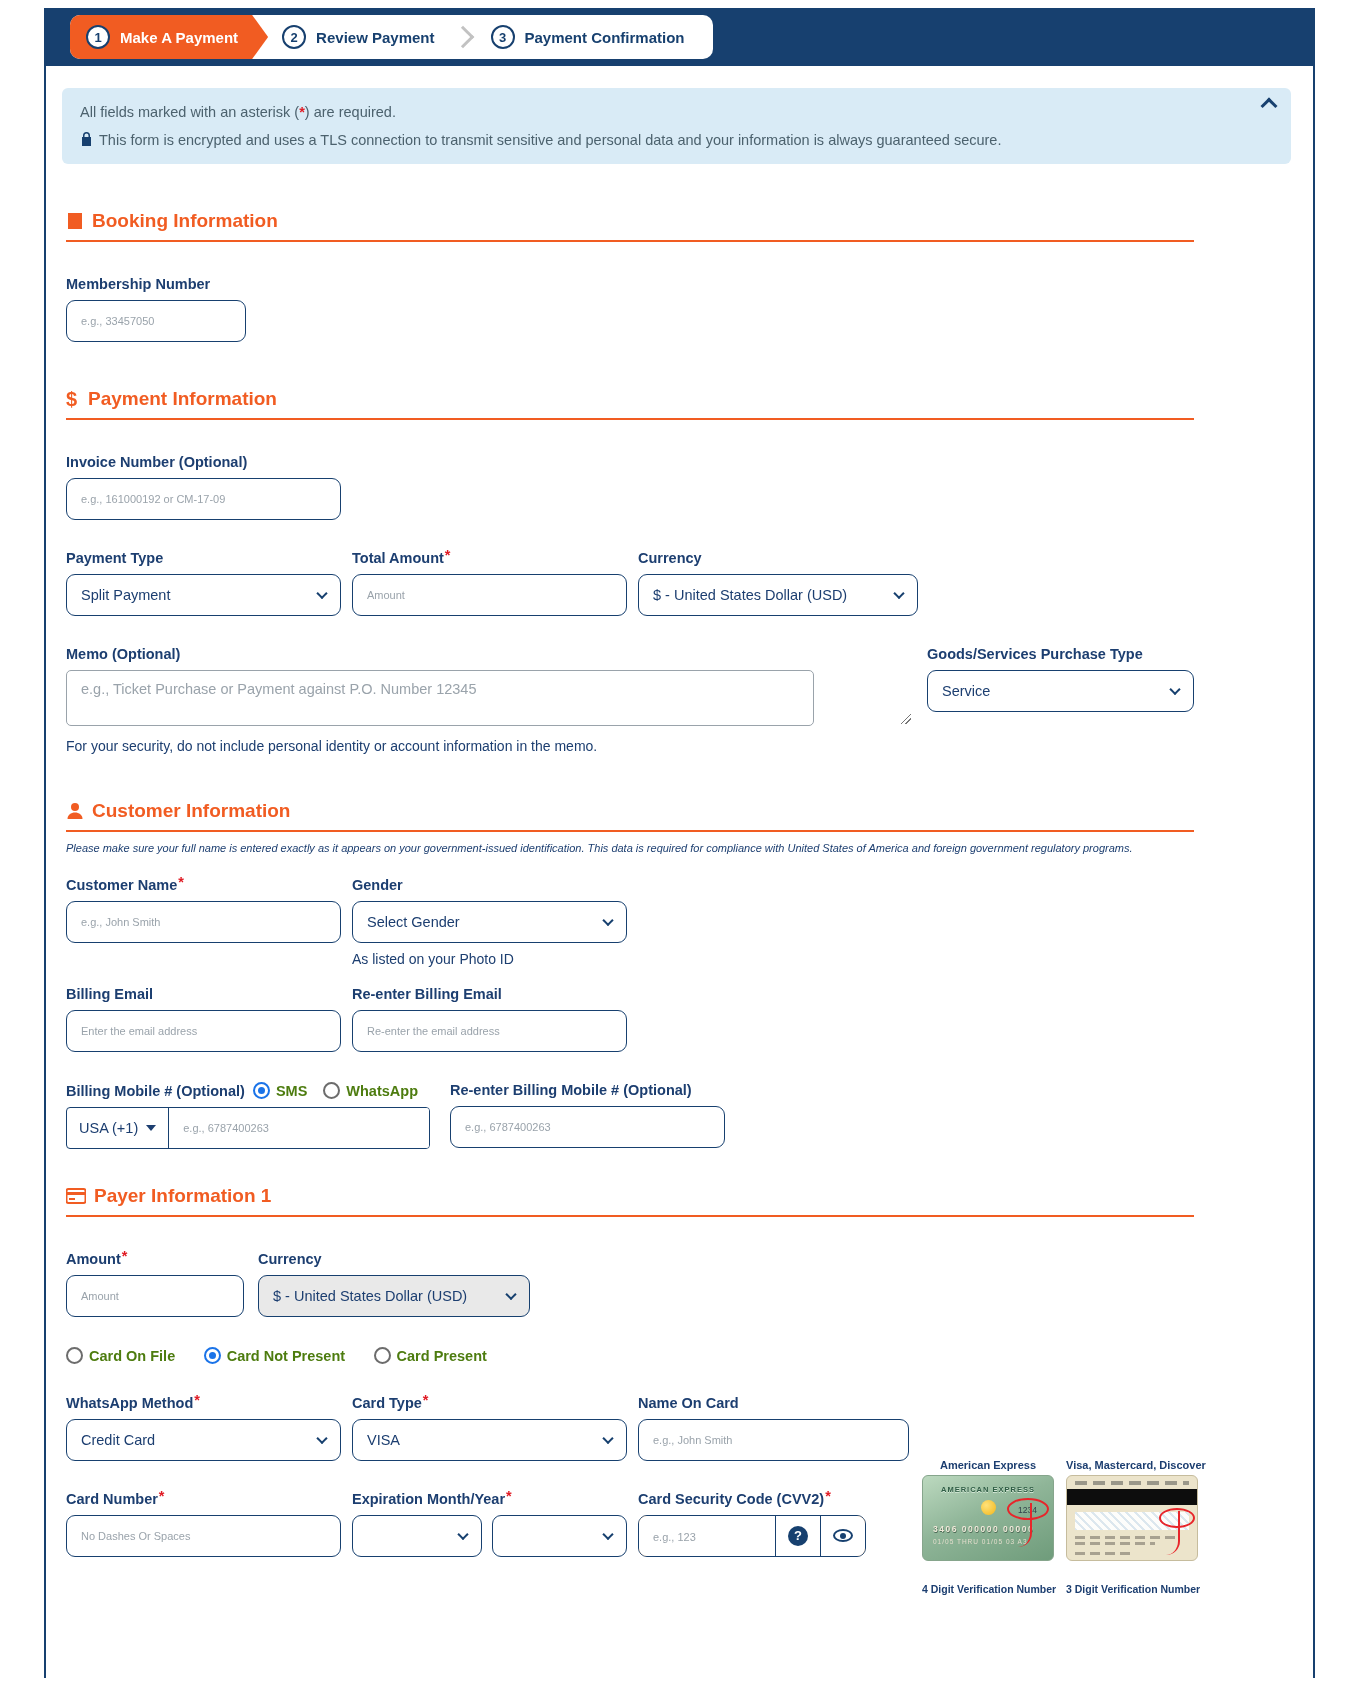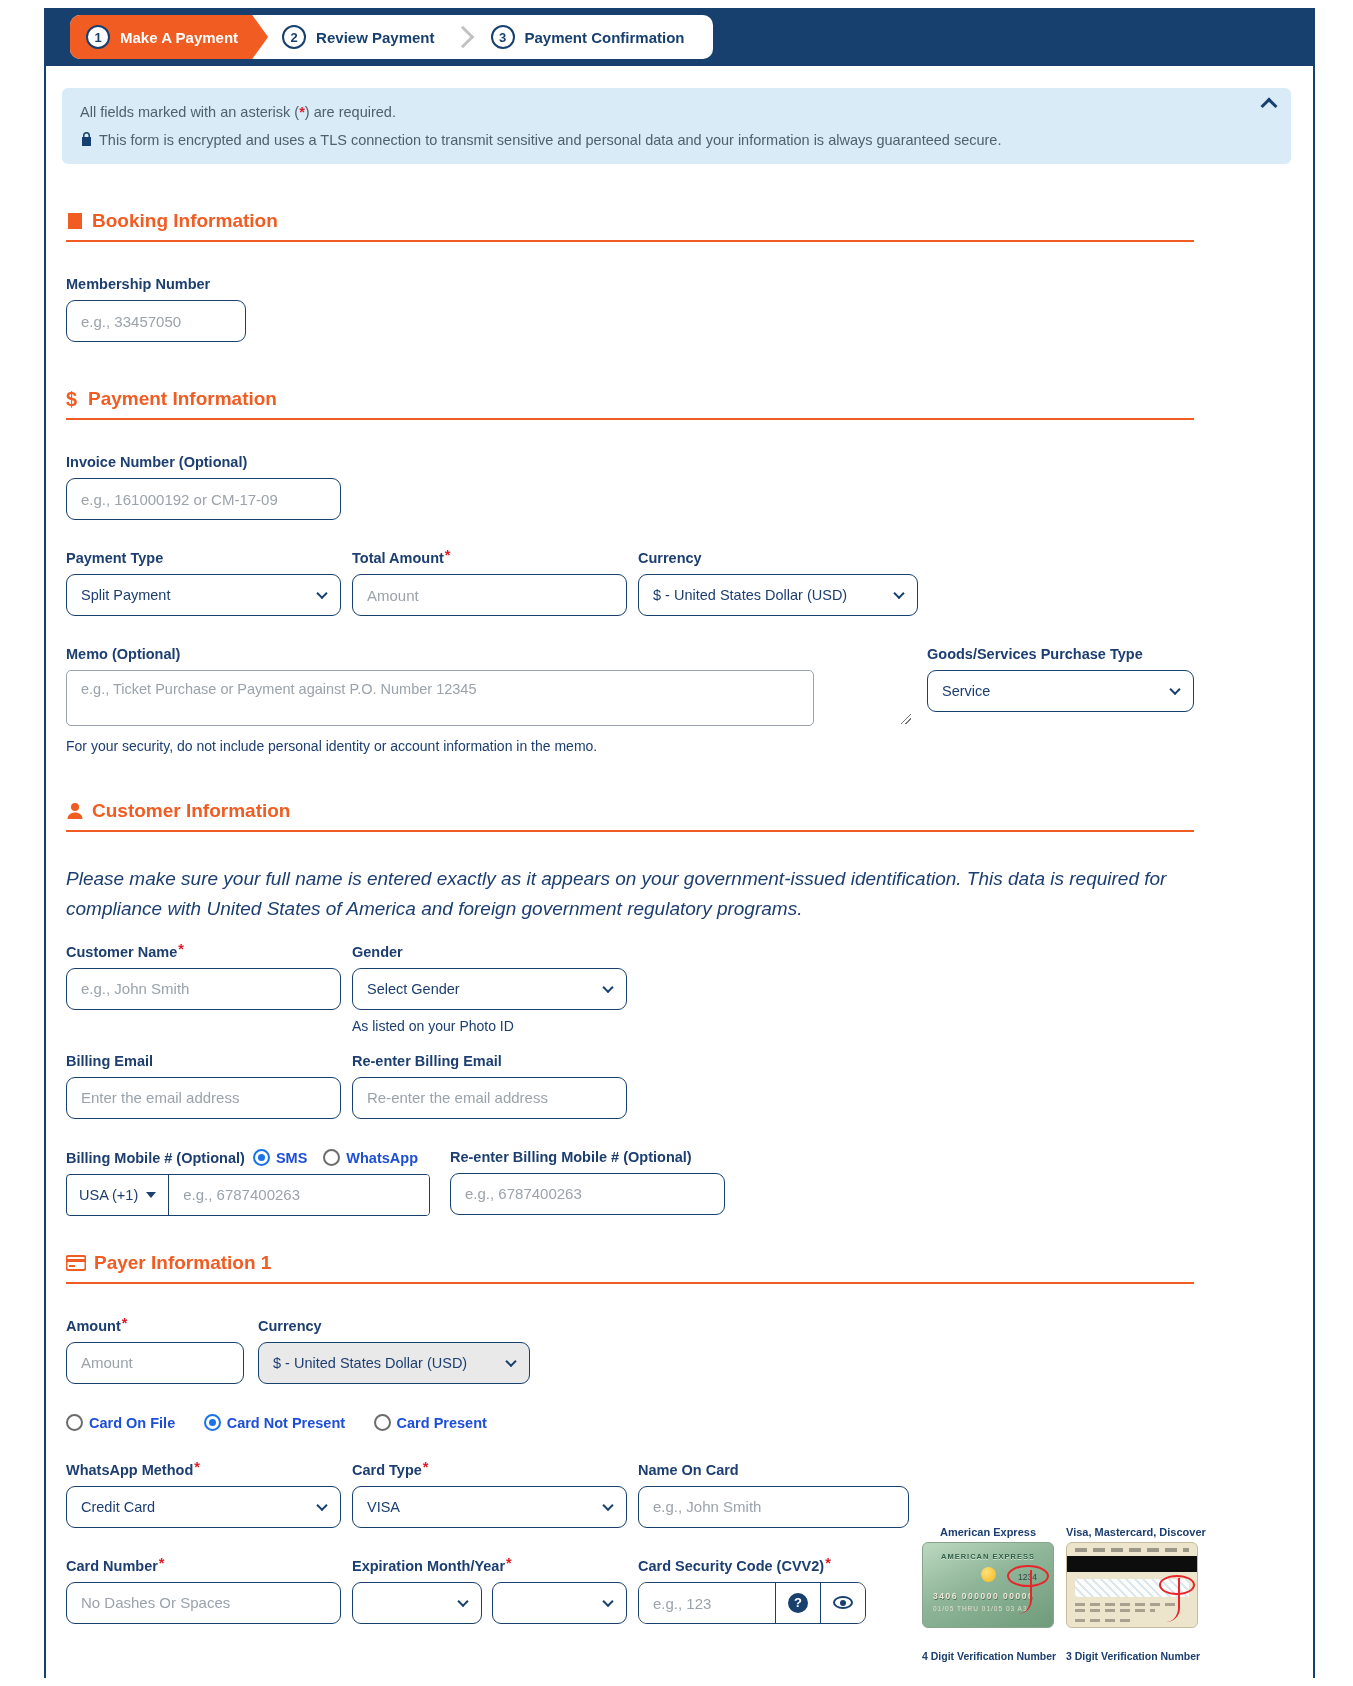--- a/index.html
+++ b/index.html
@@ -49,21 +49,21 @@
 
   .label { color:#1c3e70; font-size:14.5px; font-weight:bold; margin-bottom:8px; display:block; }
   .req { color:#e01b24; font-weight:bold; position:relative; top:-3px; margin-left:1px; }
   .helper { color:#1c3e70; font-size:14px; margin-top:8px; }
 
   .row { display:flex; gap:11px; }
   .col { display:flex; flex-direction:column; }
 
   input.tb {
     height:42px; border:1px solid #17406f; border-radius:9px; padding:16px 14px;
-    font-size:15px; color:#1c3e70; font-family:"Liberation Sans",sans-serif; outline:none; background:#fff;
+    font-size:11px; color:#1c3e70; font-family:"Liberation Sans",sans-serif; outline:none; background:#fff;
   }
   input.tb::placeholder, textarea::placeholder { color:#9aa3ab; }
 
   .sel {
     height:42px; border:1px solid #17406f; border-radius:9px; padding:0 34px 0 14px;
     font-size:14.5px; color:#1c3e70; background:#fff; display:flex; align-items:center;
     position:relative; cursor:pointer;
   }
   .sel .chev { position:absolute; right:14px; top:50%; width:8px; height:8px;
     border-right:2px solid #17406f; border-bottom:2px solid #17406f;
@@ -72,27 +72,27 @@
 
   textarea.memo {
     width:748px; height:56px; border:1px solid #9aa3ab; border-radius:5px;
     padding:10px 14px; font-size:14.5px; color:#1c3e70; resize:none; position:relative;
     font-family:"Liberation Sans",sans-serif; outline:none;
   }
   .memo-wrap { position:relative; width:848px; }
   .grip { position:absolute; right:3px; bottom:6px; width:10px; height:10px; pointer-events:none;
     background:linear-gradient(135deg, transparent 0 46%, #777 46% 54%, transparent 54% 68%, #777 68% 76%, transparent 76%); }
 
-  .note { color:#1c3e70; font-size:19px; font-style:italic; line-height:1.6; margin-top:32px; }
+  .note { color:#1c3e70; font-size:11px; font-style:italic; line-height:1.6; margin-top:8px; }
 
   
   .radio { width:17px; height:17px; border-radius:50%; border:2px solid #6c6c6c; display:inline-block; vertical-align:-3px; background:#fff; position:relative; cursor:pointer; }
   .radio.checked { border-color:#1a73e8; }
   .radio.checked::after { content:""; position:absolute; left:3px; top:3px; width:7px; height:7px; border-radius:50%; background:#1a73e8; }
-  .radio-lbl { color:#1d4ed8; font-size:14.5px; font-weight:bold; margin:0 16px 0 6px; }
+  .radio-lbl { color:#4d7c0f; font-size:14.5px; font-weight:bold; margin:0 16px 0 6px; }
 
   
   .phone-group { display:flex; width:364px; border:1px solid #17406f; border-radius:4px; height:42px; overflow:hidden; background:#fff; }
   .cc-select { display:flex; align-items:center; gap:8px; padding:0 12px; border-right:1px solid #17406f; color:#1c3e70; font-size:14.5px; cursor:pointer; flex:0 0 auto; }
   .caret-dn { width:0; height:0; border-left:5px solid transparent; border-right:5px solid transparent; border-top:6px solid #1c3e70; }
   .phone-group input { border:none; border-radius:0; height:100%; flex:1; }
 
   
   .cvv-group { display:flex; width:228px; border:1px solid #17406f; border-radius:9px; overflow:hidden; height:42px; background:#fdba74; }
   .cvv-group input { border:none; border-radius:0; width:136px; }

